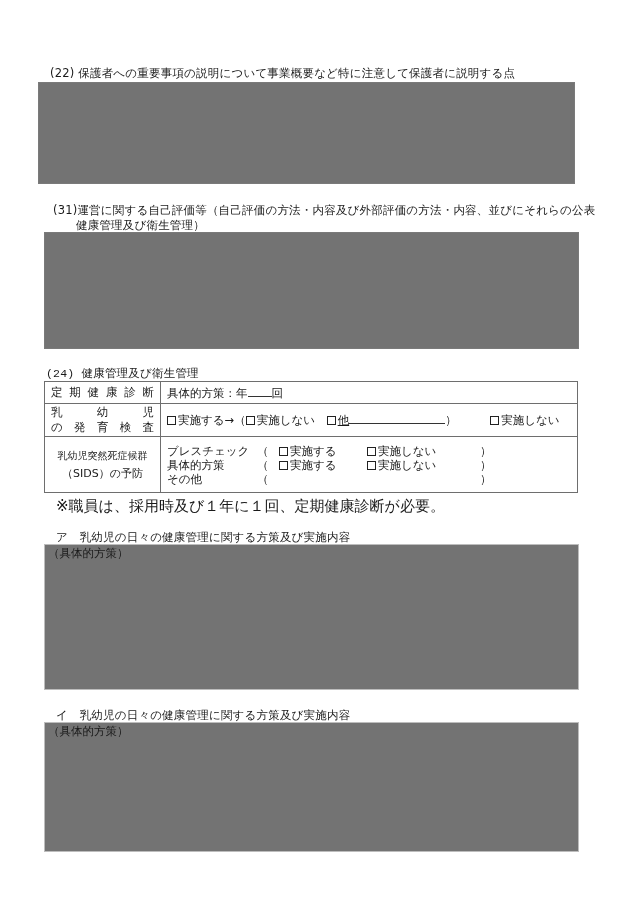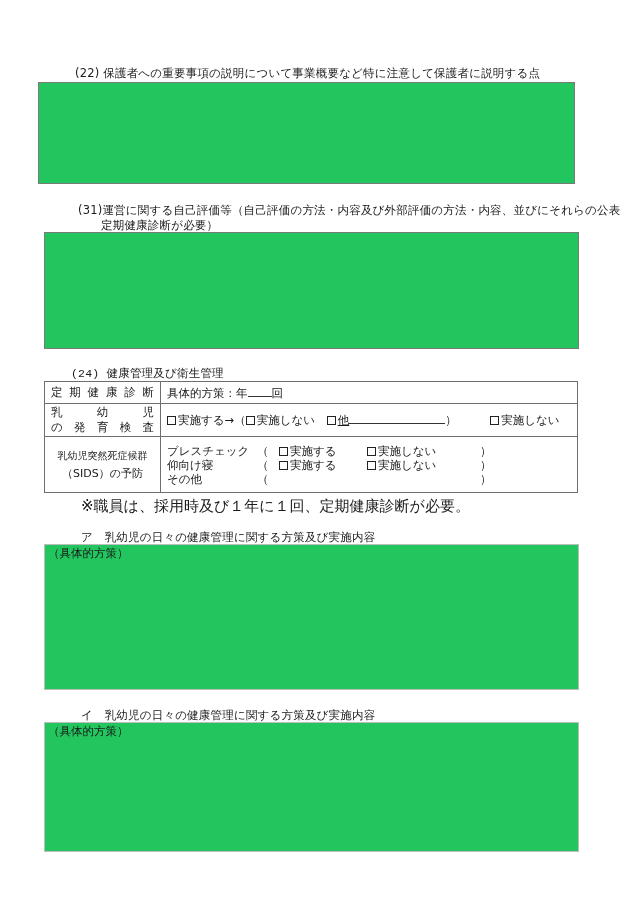--- a/index.html
+++ b/index.html
@@ -1,23 +1,23 @@
 <!DOCTYPE html>
 <html><head>
 <meta charset="utf-8">
 <style>
   html, body { margin: 0; padding: 0; background: #ffffff; }
   body {
     width: 630px; height: 915px; position: relative; overflow: hidden;
     font-family: "DejaVu Sans", "Liberation Sans", sans-serif;
     color: #1a1a1a; font-size: 11px;
   }
-  .abs { position: absolute; margin-left: 25px; }
+  .abs { position: absolute; }
   .heading { font-size: 11.5px; line-height: 15px; white-space: nowrap; letter-spacing: 0.2px; }
-  .box { position: absolute; box-sizing: border-box; background: #22c55e; }
+  .box { position: absolute; box-sizing: border-box; background: #737373; }
   .box.dark { border: 1px solid #7a7a7a; }
   .box.light { border: 1.5px solid #bdbdbd; }
   .box .hint { position: absolute; left: 3px; top: 1px; font-size: 11.5px; line-height: 15px; }
   textarea.fill { position:absolute; inset:0; width:100%; height:100%; border:none; background:transparent; resize:none; outline:none; padding:18px 4px 4px 4px; box-sizing:border-box; font: inherit; }
 
   table.health {
     position: absolute; left: 44px; top: 381px; width: 534px;
     border-collapse: collapse; font-size: 11.5px; table-layout: fixed;
   }
   table.health td { border: 1px solid #6e6e6e; padding: 0 6px; vertical-align: middle; }
@@ -34,21 +34,21 @@
 </style>
 </head>
 <body>
 
 <div class="abs heading" style="left:50px; top:66px;">(22) 保護者への重要事項の説明について事業概要など特に注意して保護者に説明する点</div>
 <div class="box dark" style="left:38px; top:82px; width:537px; height:102px;">
   <textarea class="fill" style="padding-top: 4px;"></textarea>
 </div>
 
 <div class="abs heading" style="left:53px; top:203px;">(31)運営に関する自己評価等（自己評価の方法・内容及び外部評価の方法・内容、並びにそれらの公表</div>
-<div class="abs heading" style="left:76px; top:218px;">定期健康診断が必要）</div>
+<div class="abs heading" style="left:76px; top:218px;">健康管理及び衛生管理）</div>
 <div class="box dark" style="left:44px; top:232px; width:535px; height:117px;">
   <textarea class="fill" style="padding-top: 4px;"></textarea>
 </div>
 
 <div class="abs heading" style="left:46px; top:366px;font-family:Liberation Mono, monospace;">(24) 健康管理及び衛生管理</div>
 
 <table class="health">
   <tbody>
       <tr class="r1">
     <td class="lbl">
@@ -92,21 +92,21 @@
       <div style="font-size:11px;">（SIDS）の予防</div>
     </td>
     <td>
       <div class="sids-grid">
         <span>ブレスチェック</span>
         <span>（</span>
         <span><span class="cb"></span><span>実施する</span></span>
         <span><span class="cb"></span><span>実施しない</span></span>
         <span>）</span>
 
-        <span>仰向け寝</span>
+        <span>具体的方策</span>
         <span>（</span>
         <span><span class="cb"></span><span>実施する</span></span>
         <span><span class="cb"></span><span>実施しない</span></span>
         <span>）</span>
 
         <span>その他</span>
         <span>（</span>
         <span></span>
         <span></span>
         <span>）</span>

